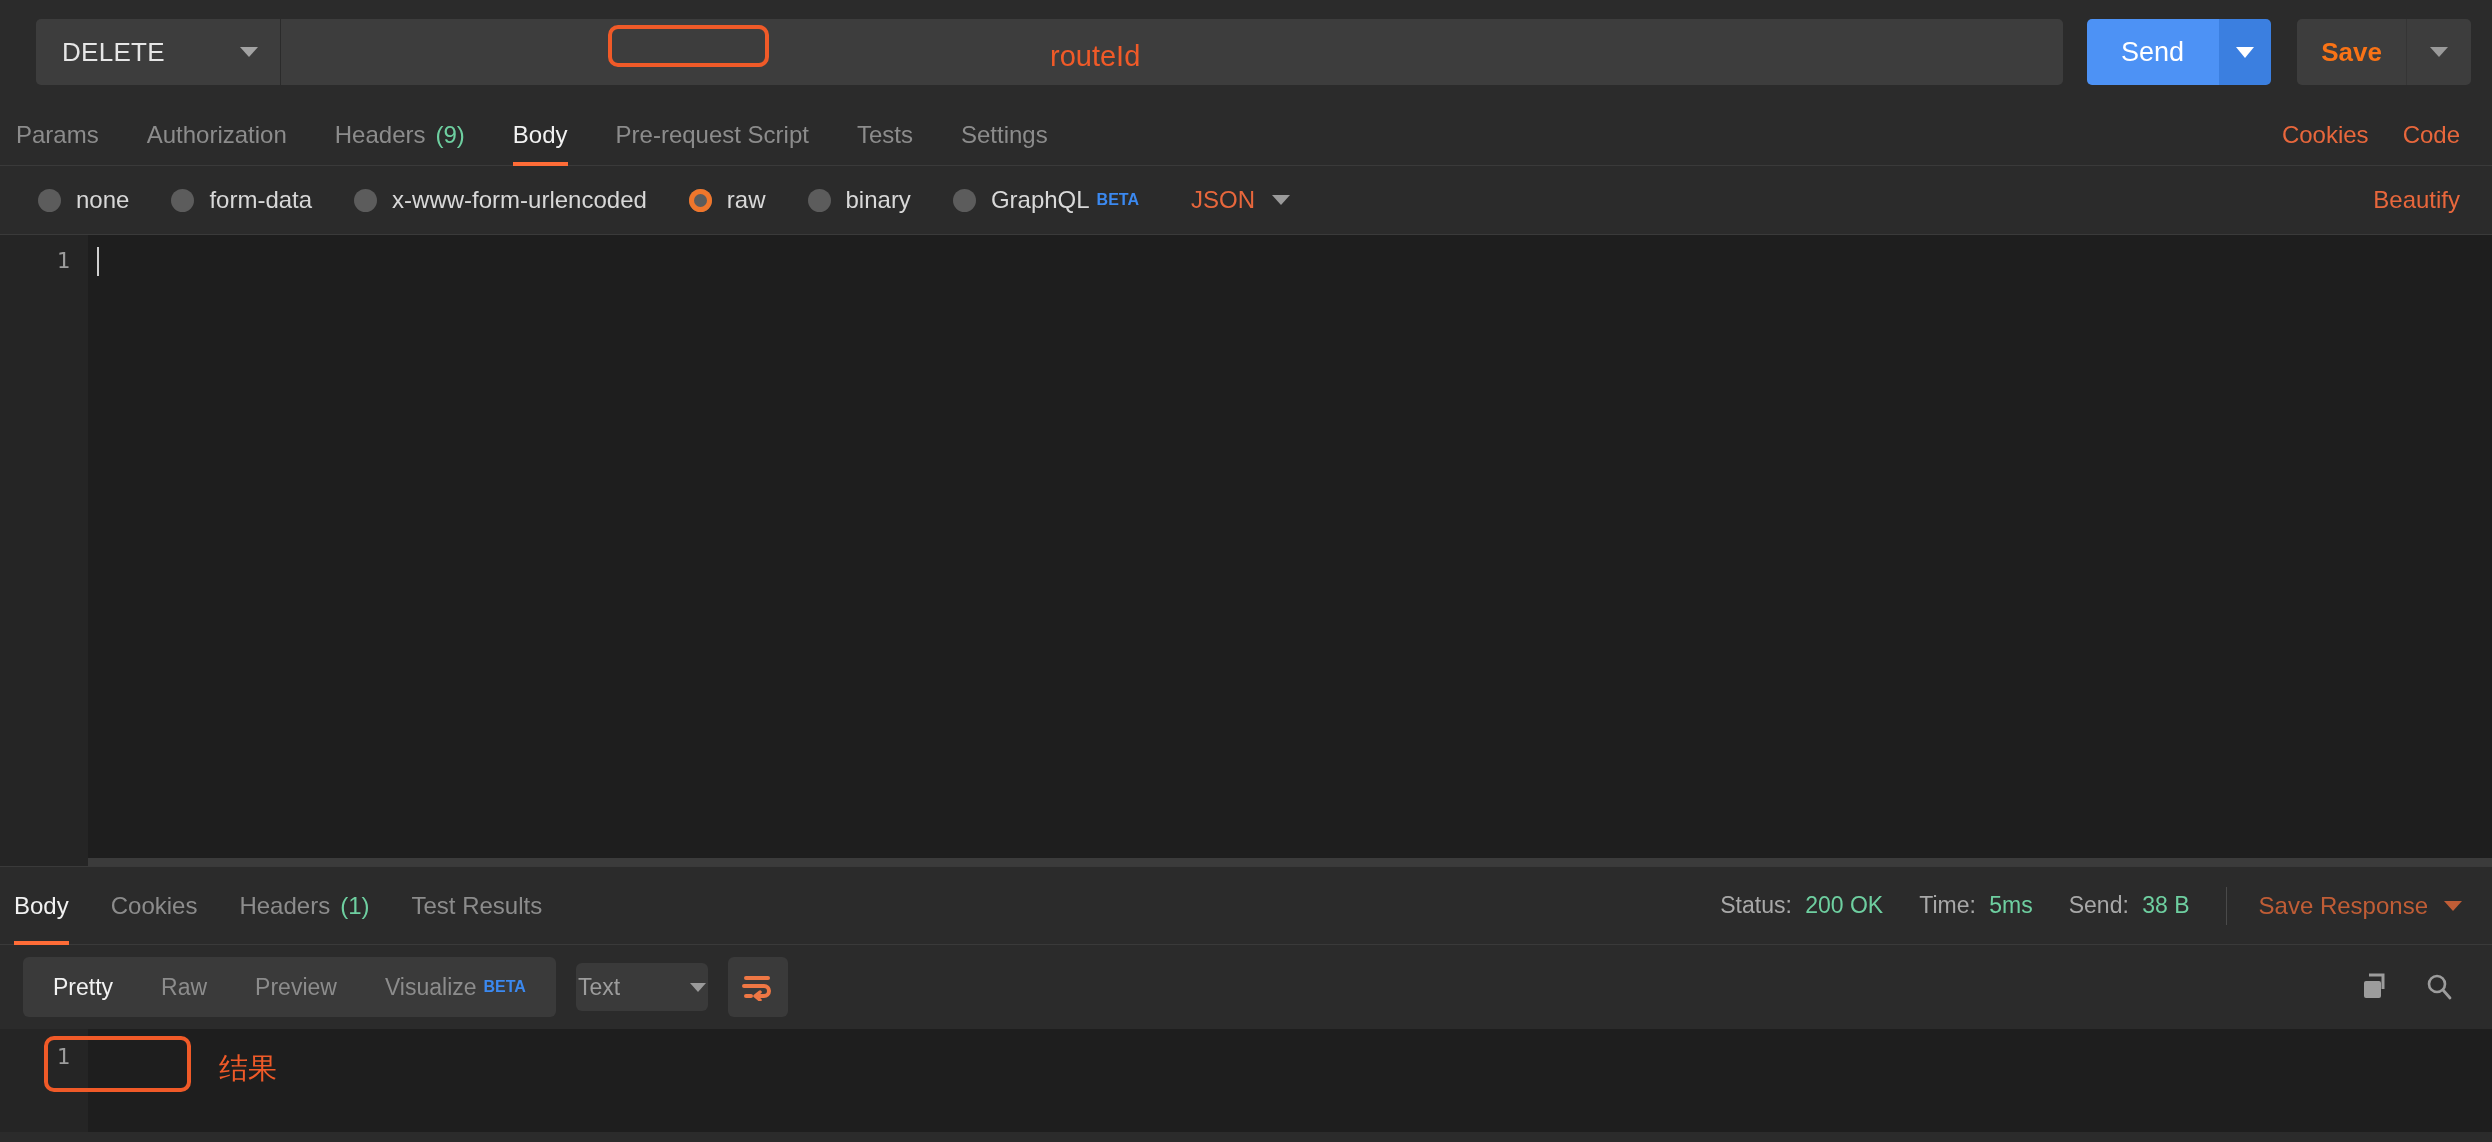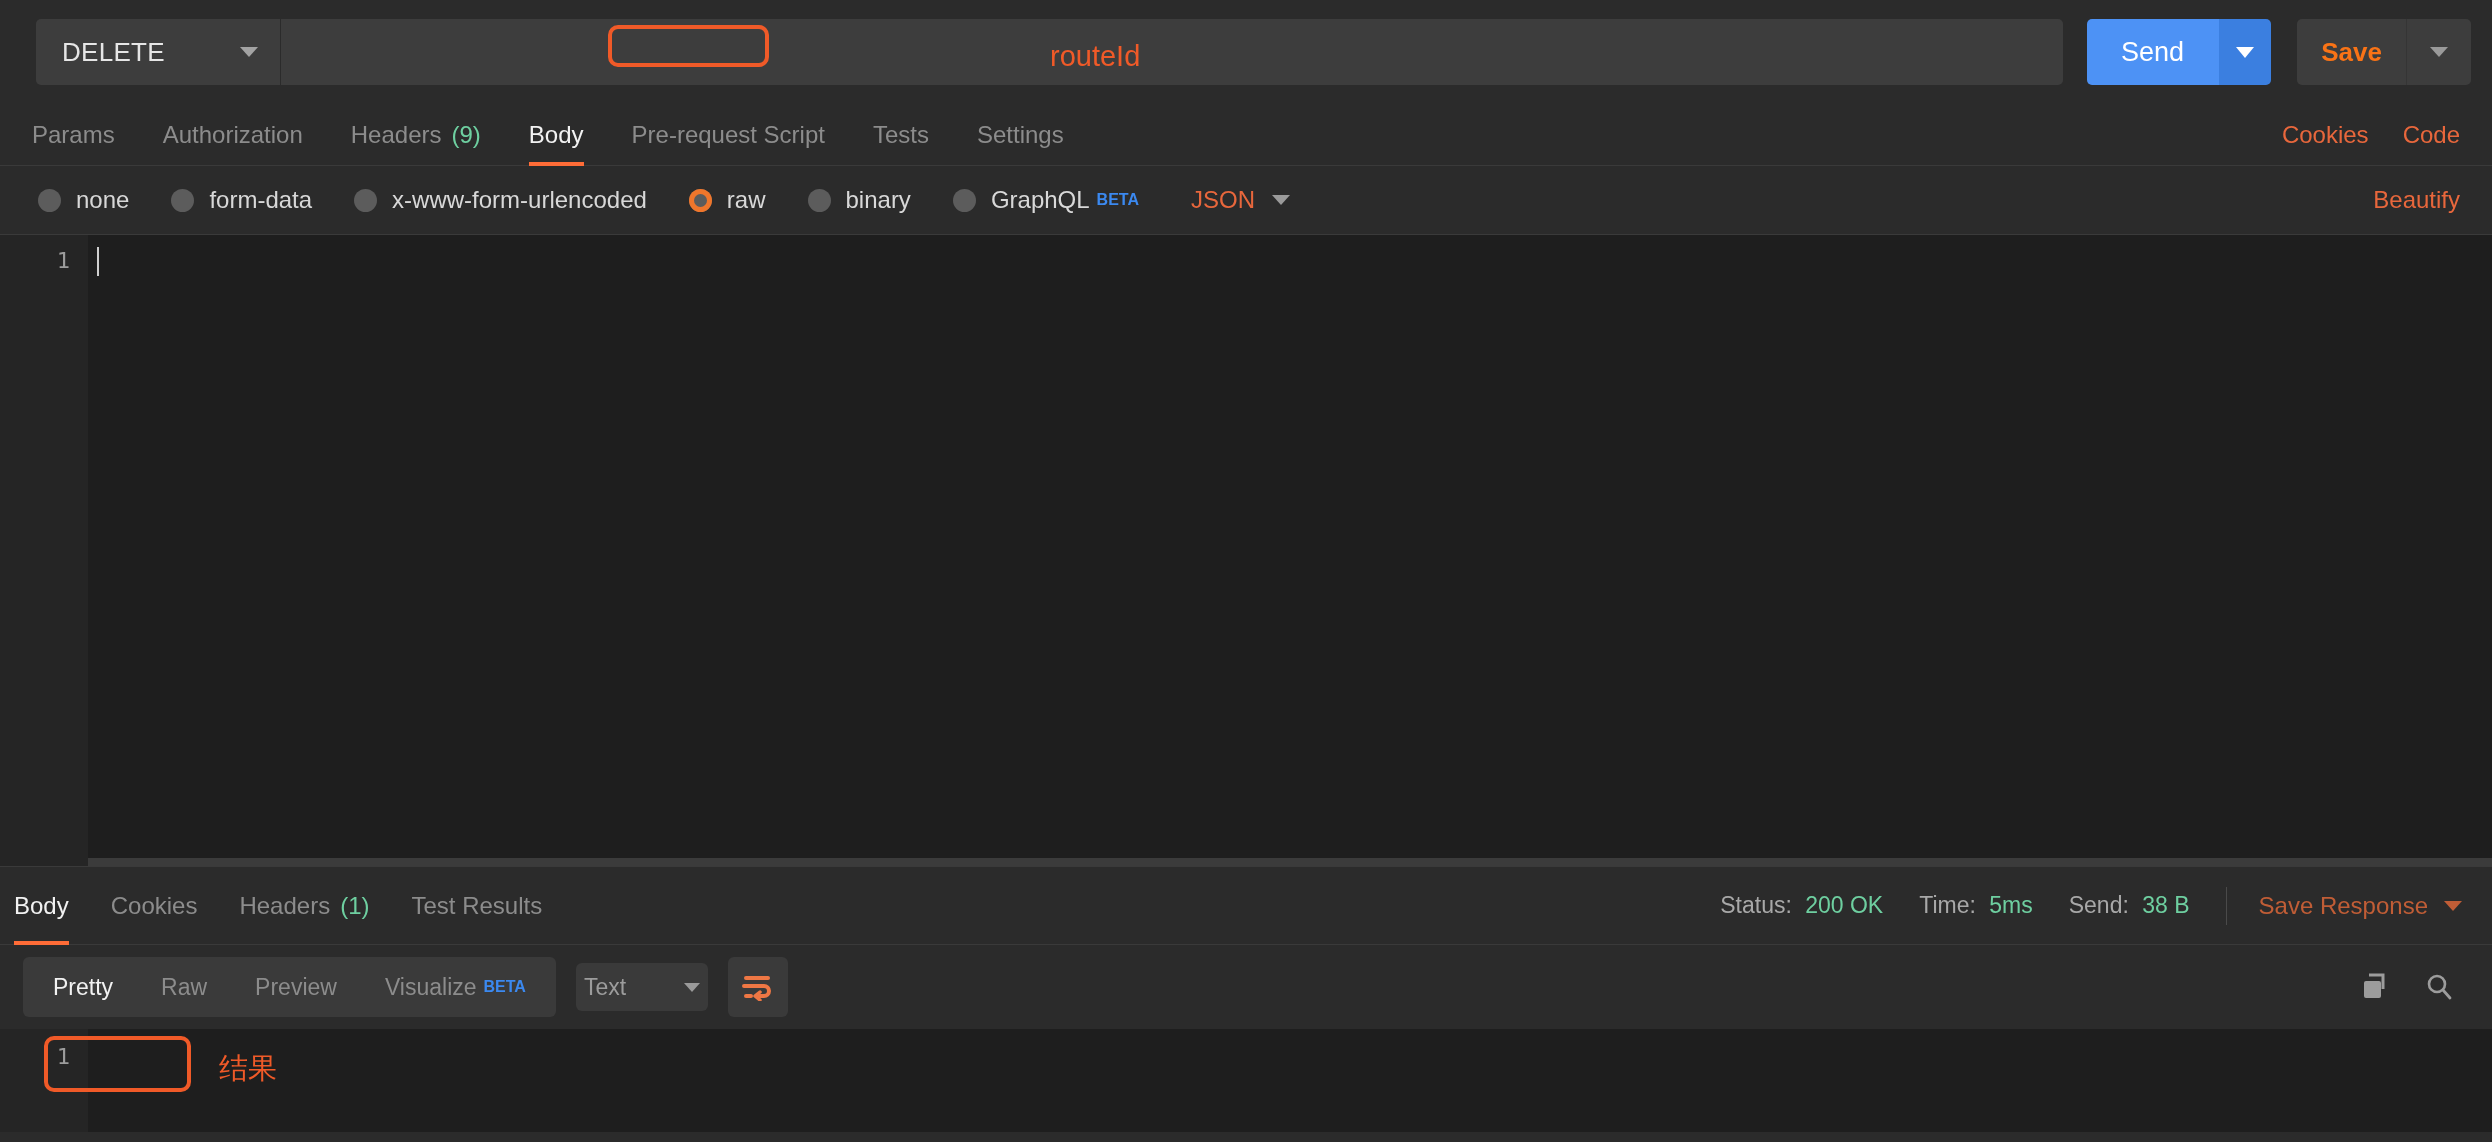--- a/index.html
+++ b/index.html
@@ -119,21 +119,21 @@
     border-bottom: 1px solid #3A3A3A;
     display: flex; align-items: center;
   }
   .tab {
     height: 62px; display: flex; align-items: center;
     padding: 0 0 0 0; margin-right: 48px;
     color: #8C8C8C; font-size: 24px;
     cursor: pointer; position: relative;
     white-space: nowrap;
   }
-  .tab:first-child { margin-left: 32px; }
+  .tab:first-child { margin-left: 16px; }
   .tab.active { color: #F2F2F2; }
   .tab.active::after {
     content: ""; position: absolute; left: 0; right: 0; bottom: 0;
     height: 4px; background: #FF6C37;
   }
   .tab .cnt { color: #6ECFA0; margin-left: 10px; }
   .tabs-right {
     margin-left: auto; margin-right: 32px;
     display: flex; align-items: center; gap: 34px;
   }
@@ -265,21 +265,21 @@
     height: 52px; padding: 0 24px;
     display: flex; align-items: center;
     color: #8C8C8C; font-size: 23px; cursor: pointer;
     border-radius: 4px; white-space: nowrap;
   }
   .fmt-btn.active { color: #F2F2F2; }
   .text-select {
     margin-left: 20px; width: 132px; height: 48px;
     background: #3A3A3A; border-radius: 6px;
     display: flex; align-items: center; justify-content: space-between;
-    padding: 0 8px; cursor: pointer;
+    padding: 0 2px; cursor: pointer;
   }
   .text-select .ts-lbl { color: #9C9C9C; font-size: 23px; }
   .text-select i {
     width: 0; height: 0;
     border-left: 8px solid transparent;
     border-right: 8px solid transparent;
     border-top: 9px solid #9A9A9A;
     display: block;
   }
   .wrap-btn {

